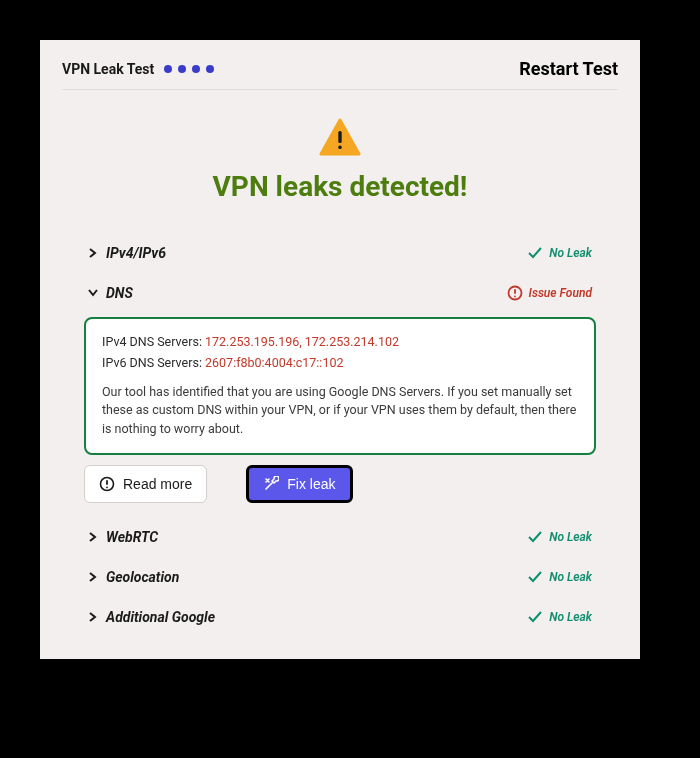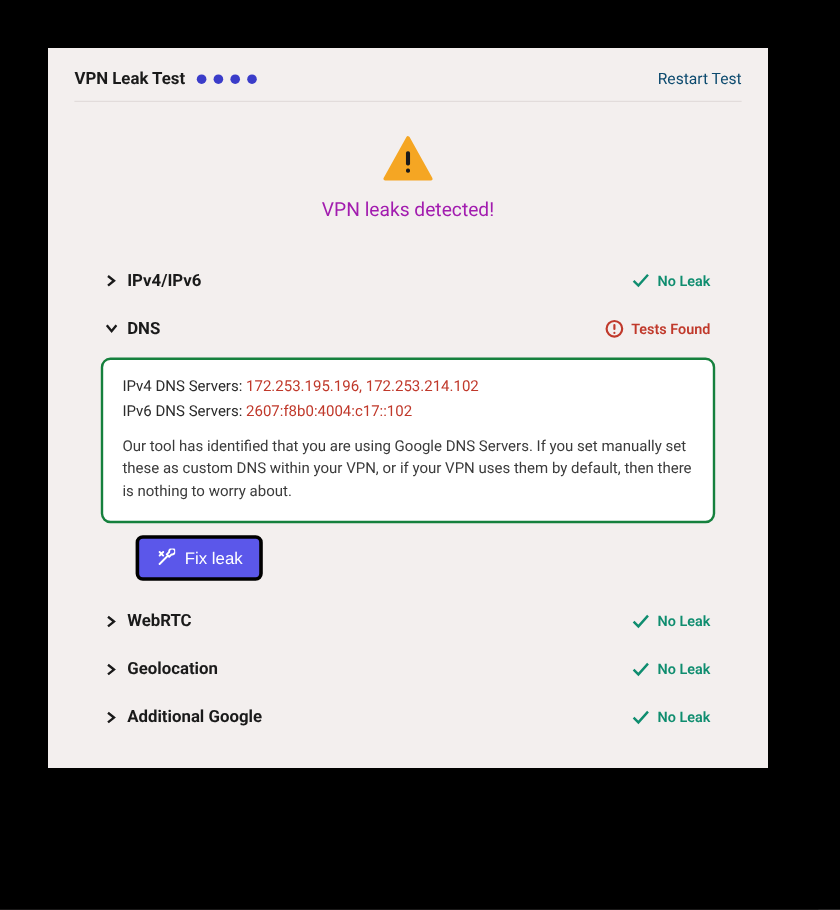--- a/index.html
+++ b/index.html
@@ -10,26 +10,26 @@
     background: #f3efee;
     box-shadow: 8px 8px 0 0 rgba(0,0,0,0.9);
     padding: 18px 22px 22px 22px;
     position: relative;
   }
   .hdr { display: flex; align-items: center; justify-content: space-between; padding-bottom: 10px; border-bottom: 1px solid #e2dcdb; }
   .hdr-left { display: flex; align-items: center; gap: 10px; }
   .title { font-size: 14px; font-weight: 700; color: #1a1a1a; }
   .dots { display: flex; gap: 6px; }
   .dot { width: 8px; height: 8px; border-radius: 50%; background: #3a3cc9; }
-  .restart { font-size: 13px; color: #0c4a6e; font-weight: 400; cursor: pointer; }
+  .restart { font-size: 18px; color: #000000; font-weight: 700; cursor: pointer; }
   .hero { text-align: center; padding: 28px 0 22px 0; }
   .warn-tri { display: inline-block; margin-bottom: 10px; }
-  .hero h1 { font-size: 16px; font-weight: 400; color: #a21caf; }
+  .hero h1 { font-size: 28px; font-weight: 700; color: #4d7c0f; }
   .list { padding: 8px 26px 0 26px; }
-  .row { display: flex; align-items: flex-start; justify-content: space-between; padding: 12px 0; }
+  .row { display: flex; align-items: flex-start; justify-content: space-between; padding: 12px 0; font-style: italic; }
   .row-left { display: flex; align-items: center; gap: 8px; font-size: 14px; font-weight: 700; color: #1a1a1a; }
   .chev { width: 10px; display: inline-flex; justify-content: center; font-size: 12px; color: #1a1a1a; }
   .status { display: flex; align-items: center; gap: 6px; font-size: 12px; font-weight: 600; }
   .status.ok { color: #0f8d6f; }
   .status.bad { color: #c0392b; }
   .check { display:inline-flex; }
   .issue-ic { display:inline-flex; }
   .detail-card {
     background: #fff;
     border: 2px solid #15803d;
@@ -111,37 +111,47 @@
           <span>DNS</span>
         </div>
         <div class="status bad">
           <span class="issue-ic">
             <svg width="16" height="16" viewBox="0 0 16 16">
               <circle cx="8" cy="8" r="6.5" fill="none" stroke="#c0392b" stroke-width="1.8"></circle>
               <rect x="7.1" y="4" width="1.8" height="5" rx="0.9" fill="#c0392b"></rect>
               <rect x="7.1" y="10.5" width="1.8" height="1.8" rx="0.9" fill="#c0392b"></rect>
             </svg>
           </span>
-          <span>Tests Found</span>
+          <span>Issue Found</span>
         </div>
       </div>
 
       <div class="detail-card">
         <div class="srv">
           <span class="lbl">IPv4 DNS Servers:</span>
           <span class="red">172.253.195.196, 172.253.214.102</span>
         </div>
         <div class="srv">
           <span class="lbl">IPv6 DNS Servers:</span>
           <span class="red">2607:f8b0:4004:c17::102</span>
         </div>
         <div class="para">Our tool has identified that you are using Google DNS Servers. If you set manually set these as custom DNS within your VPN, or if your VPN uses them by default, then there is nothing to worry about.</div>
       </div>
 
       <div class="btns">
+        <button class="btn outline">
+          <span class="ic">
+            <svg width="16" height="16" viewBox="0 0 16 16">
+              <circle cx="8" cy="8" r="6.5" fill="none" stroke="#1a1a1a" stroke-width="1.6"></circle>
+              <rect x="7.1" y="4" width="1.8" height="5" rx="0.9" fill="#1a1a1a"></rect>
+              <rect x="7.1" y="10.5" width="1.8" height="1.8" rx="0.9" fill="#1a1a1a"></rect>
+            </svg>
+          </span>
+          <span>Read more</span>
+        </button>
         <button class="btn primary">
           <span class="ic">
             <svg width="16" height="16" viewBox="0 0 16 16">
               <path d="M3 13 L9 7 M11 3 A2.5 2.5 0 1 1 13 5 L11 7 L9 5 Z" fill="none" stroke="#fff" stroke-width="1.6" stroke-linecap="round" stroke-linejoin="round"></path>
               <path d="M3 3 L6 6 M6 3 L3 6" stroke="#fff" stroke-width="1.6" stroke-linecap="round"></path>
             </svg>
           </span>
           <span>Fix leak</span>
         </button>
       </div>

